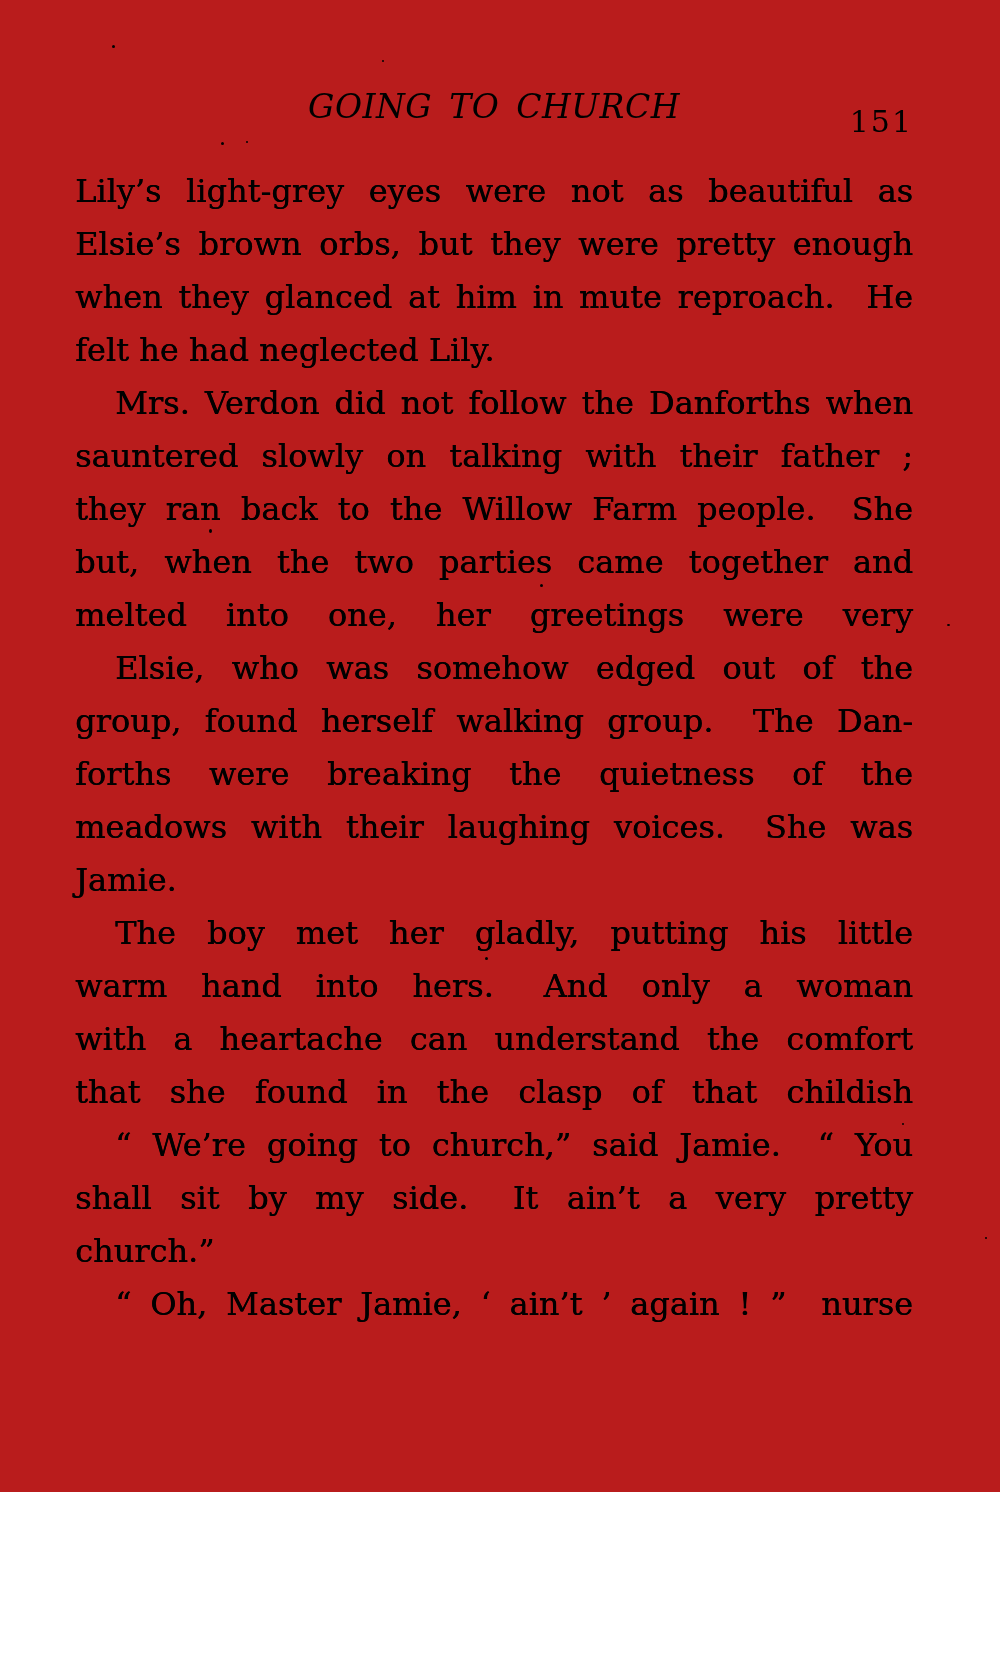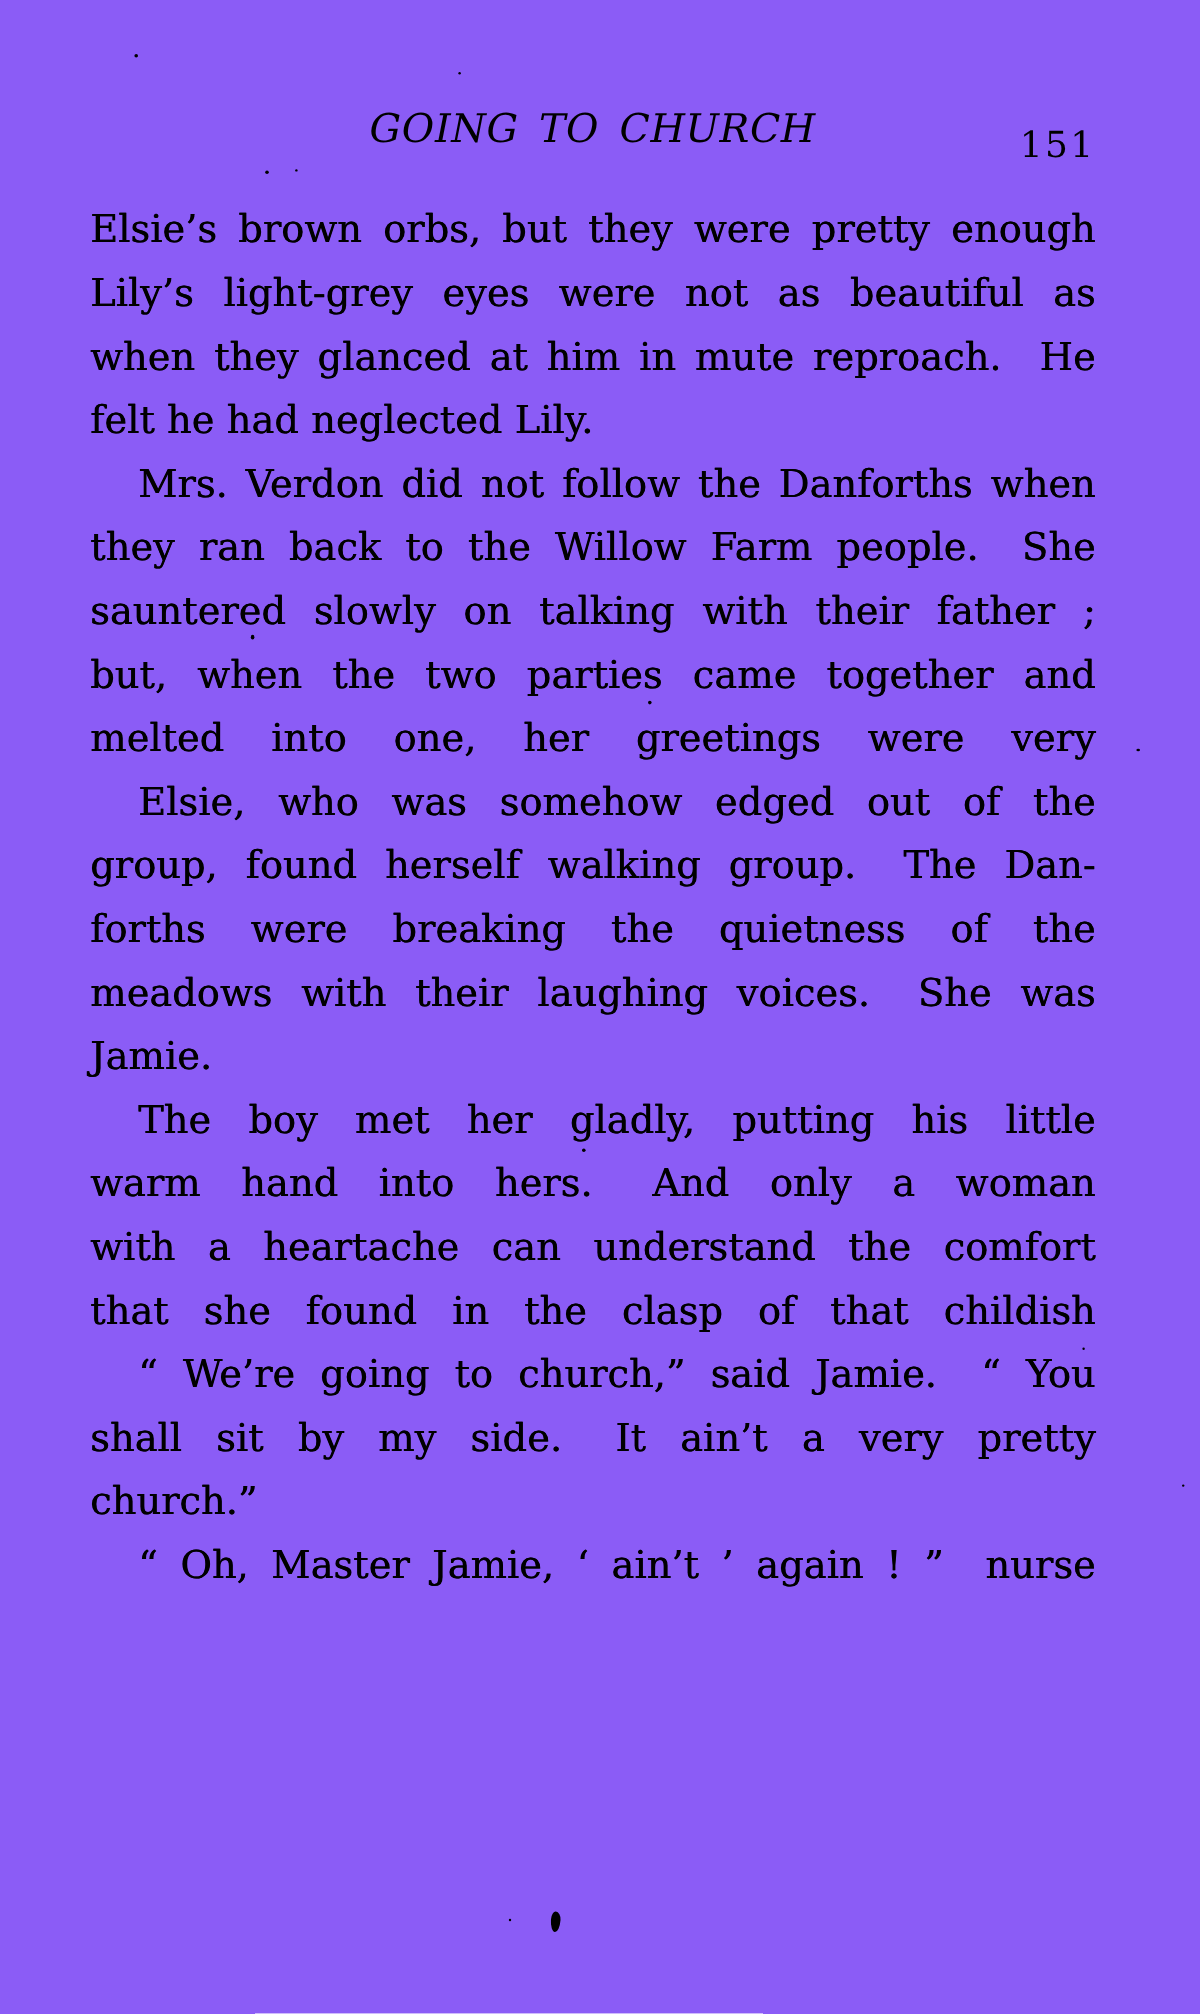--- a/index.html
+++ b/index.html
@@ -3,22 +3,22 @@
 <meta charset="utf-8">
 <style>
   html, body {
     margin: 0;
     padding: 0;
     background: #ffffff;
   }
   .sheet {
     position: relative;
     width: 1000px;
-    height: 1678px;
-    background: #8b5cf6;
+    height: 1492px;
+    background: #b91c1c;
     color: #000000;
     font-family: "DejaVu Serif", "Liberation Serif", serif;
     overflow: hidden;
   }
   
   .running-head {
     position: absolute;
     left: 75px;
     top: 90px;
     width: 838px;
@@ -74,28 +74,28 @@
 </head>
 <body>
 
 <div class="sheet">
 
   <div class="running-head">GOING TO CHURCH</div>
   <div class="folio">151</div>
 
   <div class="text-block">
 
+    <div class="ln">Lily’s light-grey eyes were not as beautiful as</div>
     <div class="ln">Elsie’s brown orbs, but they were pretty enough</div>
-    <div class="ln">Lily’s light-grey eyes were not as beautiful as</div>
     <div class="ln">when they glanced at him in mute reproach.  He</div>
     <div class="ln end">felt he had neglected Lily.</div>
 
     <div class="ln ind">Mrs. Verdon did not follow the Danforths when</div>
+    <div class="ln">sauntered slowly on talking with their father ;</div>
     <div class="ln">they ran back to the Willow Farm people.  She</div>
-    <div class="ln">sauntered slowly on talking with their father ;</div>
     <div class="ln">but, when the two parties came together and</div>
     <div class="ln">melted into one, her greetings were very</div>
 
     <div class="ln ind">Elsie, who was somehow edged out of the</div>
     <div class="ln">group, found herself walking group.  The Dan-</div>
     <div class="ln">forths were breaking the quietness of the</div>
     <div class="ln">meadows with their laughing voices.  She was</div>
     <div class="ln end">Jamie.</div>
 
     <div class="ln ind">The boy met her gladly, putting his little</div>

